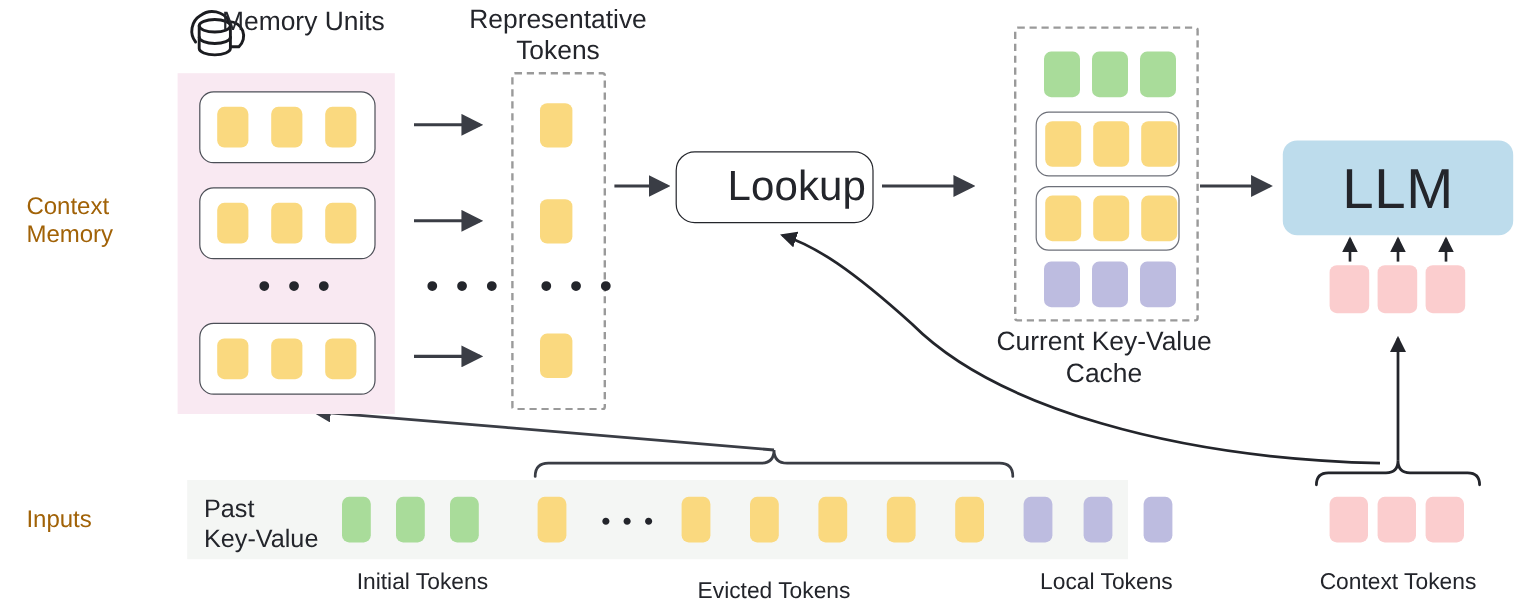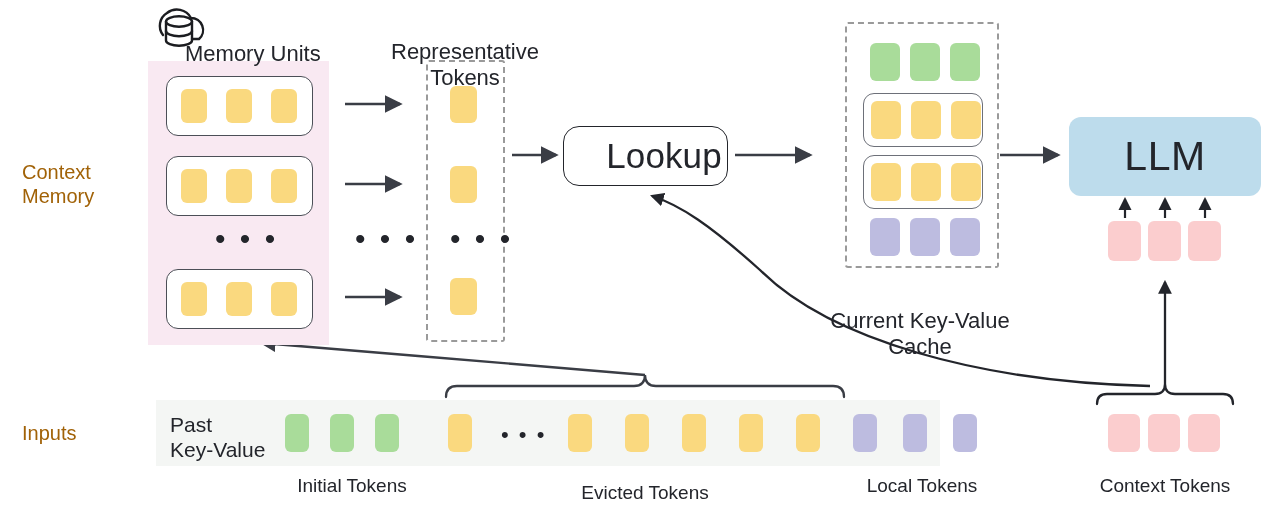--- a/index.html
+++ b/index.html
@@ -24,21 +24,21 @@
   .row-label{
     position:absolute;font-size:20px;line-height:1.18;
     color:#a16207;white-space:pre-line;
   }
 
   
   .caption{
     position:absolute;font-size:19px;line-height:1.2;
     text-align:center;color:#23252b;
   }
-  .caption.big{font-size:22px;margin-top:36px;}
+  .caption.big{font-size:22px;}
 
   
   #ctx-panel{
     left:148px;top:61px;width:181px;height:284px;
     background:#f9e9f2;
   }
   .mem-unit{
     position:absolute;border:1.4px solid #4c4f57;
     border-radius:12px;background:#ffffff;
     width:145px;height:58px;left:166px;
@@ -58,21 +58,21 @@
     display:flex;align-items:center;justify-content:center;gap:7px;
   }
   #lookup .lk-text{font-size:35px;color:#23252b;letter-spacing:.1px;}
 
   
   #llm{
     position:absolute;left:1069px;top:117px;width:192px;height:79px;
     background:#bddcec;border-radius:12px;
     display:flex;align-items:center;justify-content:center;
   }
-  #llm .llm-text{font-size:41px;color:#23252b;letter-spacing:.5px;}
+  #llm .llm-text{font-size:47px;color:#23252b;letter-spacing:.5px;}
 
   
   .kv-wrap{
     position:absolute;border:1.3px solid #6d7079;border-radius:11px;
     background:#fff;width:118px;height:52px;left:863px;
   }
   .kv-wrap .tok{width:30px;height:38px;top:7px;}
 
   
   #inputs-strip{

